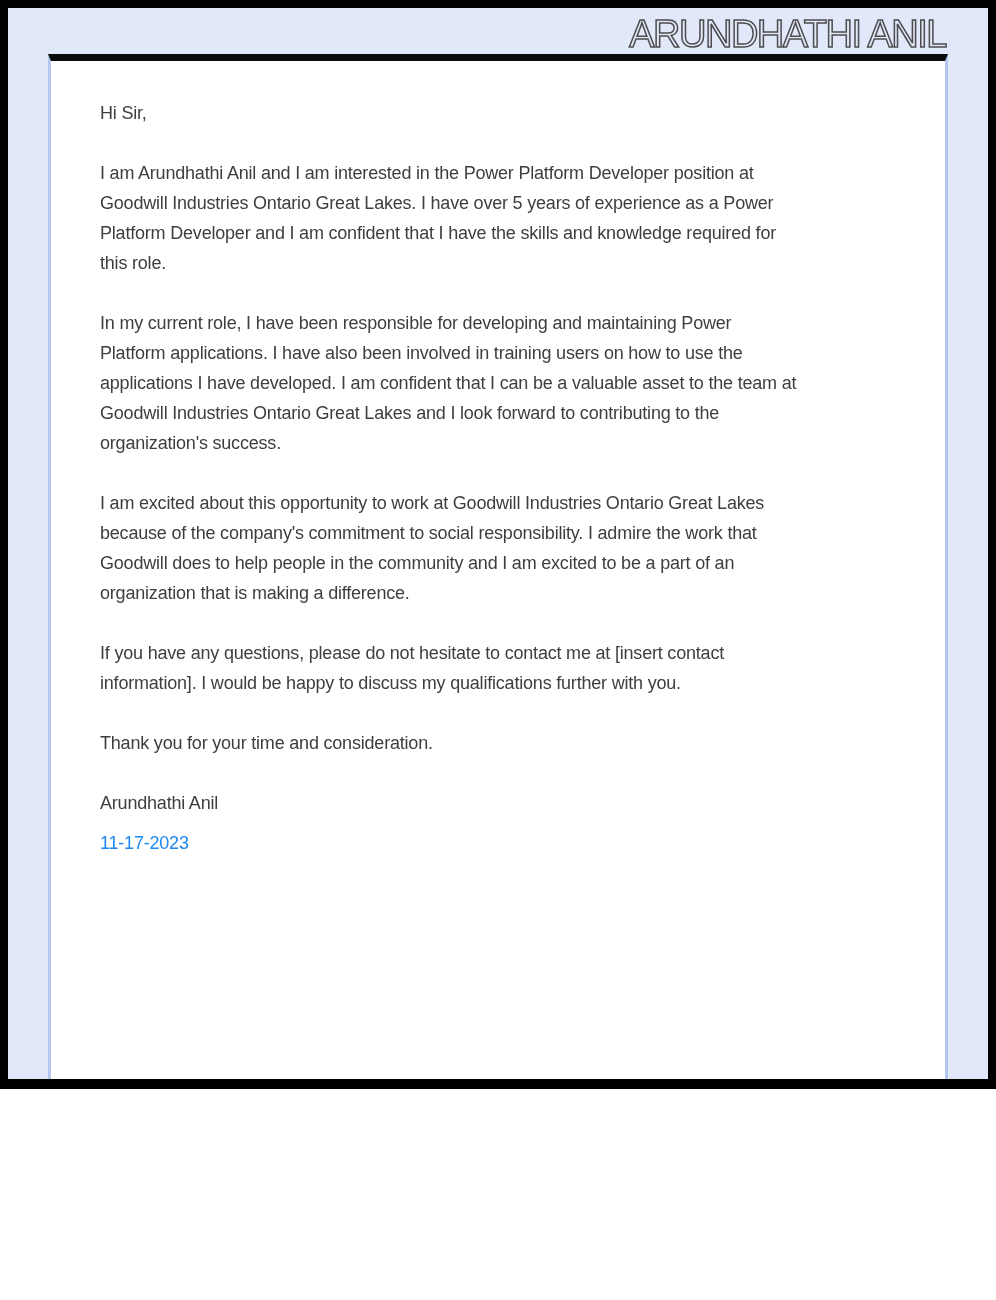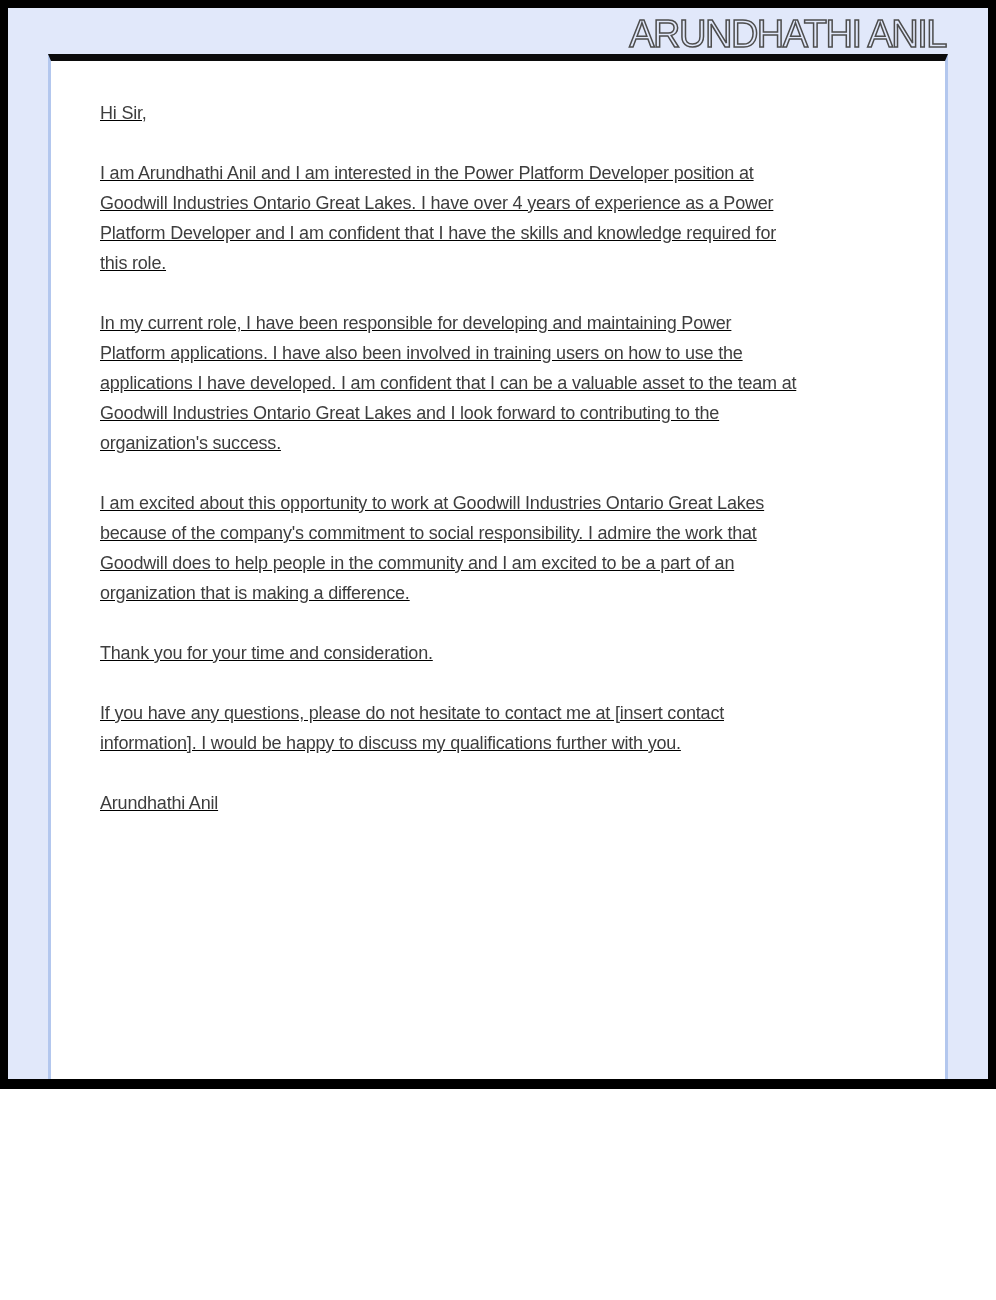--- a/index.html
+++ b/index.html
@@ -36,21 +36,20 @@
     left: 40px;
     top: 46px;
     width: 900px;
     height: 1209px;
     box-sizing: border-box;
     background: #ffffff;
     border-top: 7px solid #0b0b0b;
     border-left: 3px solid #b3c7ee;
     border-right: 3px solid #b3c7ee;
     border-bottom: 3px solid #b3c7ee;
-    text-decoration: underline;
   }
   .content {
     padding: 37px 20px 0 49px;
     font-size: 18px;
     line-height: 30px;
     letter-spacing: -0.2px;
     color: #3e3e3e;
   }
   .content p {
     margin: 0 0 30px 0;
@@ -77,42 +76,43 @@
 <div class="canvas">
 
   <div class="header-name">ARUNDHATHI ANIL</div>
 
   <div class="page">
 
     <div class="content">
       <p>Hi Sir,</p>
 
       <p>I am Arundhathi Anil and I am interested in the Power Platform Developer position at
-Goodwill Industries Ontario Great Lakes. I have over 4 years of experience as a Power
+Goodwill Industries Ontario Great Lakes. I have over 5 years of experience as a Power
 Platform Developer and I am confident that I have the skills and knowledge required for
 this role.</p>
 
       <p>In my current role, I have been responsible for developing and maintaining Power
 Platform applications. I have also been involved in training users on how to use the
 applications I have developed. I am confident that I can be a valuable asset to the team at
 Goodwill Industries Ontario Great Lakes and I look forward to contributing to the
 organization's success.</p>
 
       <p>I am excited about this opportunity to work at Goodwill Industries Ontario Great Lakes
 because of the company's commitment to social responsibility. I admire the work that
 Goodwill does to help people in the community and I am excited to be a part of an
 organization that is making a difference.</p>
 
-      <p>Thank you for your time and consideration.</p>
-
       <p>If you have any questions, please do not hesitate to contact me at [insert contact
 information]. I would be happy to discuss my qualifications further with you.</p>
+
+      <p>Thank you for your time and consideration.</p>
 
 
       <p class="signature">Arundhathi Anil</p>
 
+      <p class="date">11-17-2023</p>
     </div>
 
     <div class="watermark">Developer.com</div>
 
   </div>
 
 </div>
 
 </body></html>

